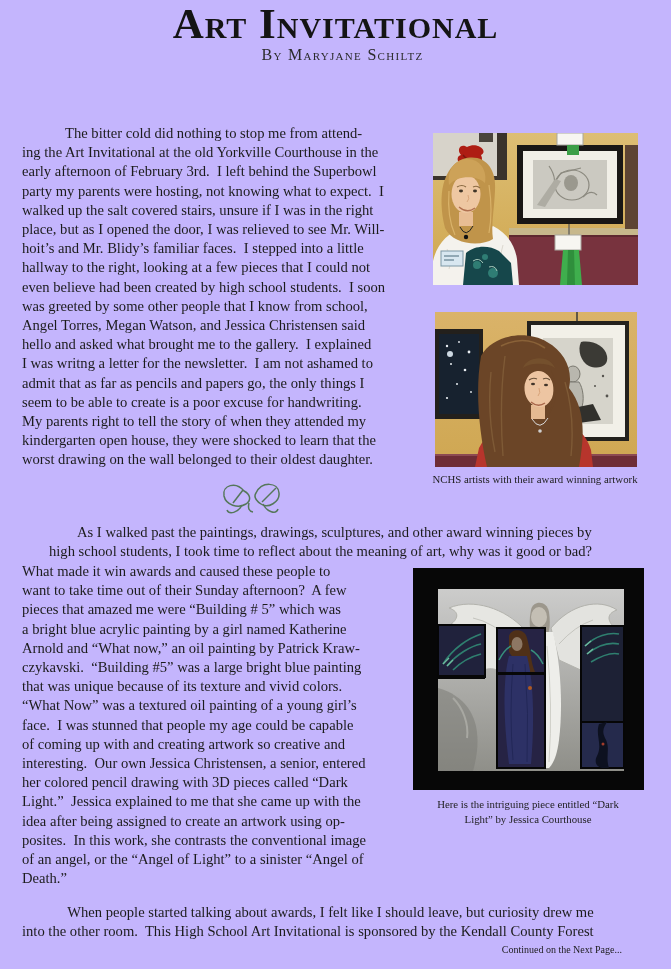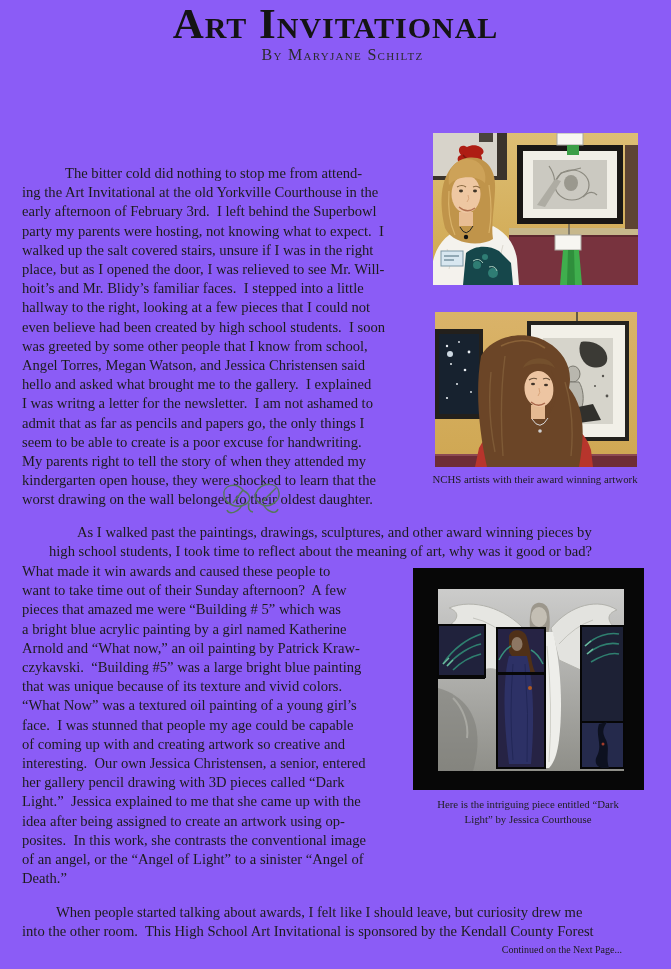--- a/index.html
+++ b/index.html
@@ -1,32 +1,32 @@
 <!DOCTYPE html>
 <html><head>
 <meta charset="utf-8">
 <style>
   html,body{margin:0;padding:0;background:#e8e8e8;}
-  .page{position:relative;width:671px;height:969px;background:#8b5cf6;overflow:hidden;
+  .page{position:relative;width:671px;height:969px;background:#c4b5fd;overflow:hidden;
         font-family:"Liberation Serif", serif;color:#1c1c1c;}
   
   .hdr{position:absolute;top:2px;left:0;width:100%;text-align:center;}
   .hdr h1{margin:0;font-weight:bold;font-size:43px;line-height:44px;font-variant:small-caps;
           letter-spacing:1px;color:#141414;}
   .byline{font-size:16px;line-height:17px;font-variant:small-caps;letter-spacing:1.3px;color:#2b2b2b;padding-left:14px;}
   
   .para{position:absolute;font-size:14.6px;line-height:19.2px;color:#1c1c1c;}
   .para .ln{white-space:pre;}
   .p1{left:22px;top:124px;}
-  .p1 .ln:first-child{padding-left:43px;margin-top:40px;}
+  .p1 .ln:first-child{padding-left:43px;}
   .p2a{left:22px;top:523px;margin-left:27px;}
   .p2a .ln:first-child{padding-left:28px;}
   .p2b{left:22px;top:562px;}
   .p3{left:22px;top:903px;}
-  .p3 .ln:first-child{padding-left:34px;}
+  .p3 .ln:first-child{padding-left:34px;text-align:right;}
   
   figure{margin:0;padding:0;position:absolute;}
   .photo1{left:433px;top:133px;width:205px;height:152px;}
   .photo2{left:435px;top:312px;width:202px;height:155px;}
   .artwork{left:413px;top:568px;width:231px;height:222px;}
   figure svg{display:block;}
   .caption{position:absolute;text-align:center;font-size:10.8px;color:#1e1e1e;}
   .cap1{left:421px;top:473px;width:228px;line-height:13px;}
   .cap2{left:405px;top:797px;width:246px;line-height:15px;}
   .flourish{position:absolute;left:216px;top:475px;width:74px;height:44px;}
@@ -236,21 +236,21 @@
       <div class="ln">want to take time out of their Sunday afternoon?  A few</div>
       <div class="ln">pieces that amazed me were “Building # 5” which was</div>
       <div class="ln">a bright blue acrylic painting by a girl named Katherine</div>
       <div class="ln">Arnold and “What now,” an oil painting by Patrick Kraw-</div>
       <div class="ln">czykavski.  “Building #5” was a large bright blue painting</div>
       <div class="ln">that was unique because of its texture and vivid colors.</div>
       <div class="ln">“What Now” was a textured oil painting of a young girl’s</div>
       <div class="ln">face.  I was stunned that people my age could be capable</div>
       <div class="ln">of coming up with and creating artwork so creative and</div>
       <div class="ln">interesting.  Our own Jessica Christensen, a senior, entered</div>
-      <div class="ln">her gallery pencil drawing with 3D pieces called “Dark</div>
+      <div class="ln">her colored pencil drawing with 3D pieces called “Dark</div>
       <div class="ln">Light.”  Jessica explained to me that she came up with the</div>
       <div class="ln">idea after being assigned to create an artwork using op-</div>
       <div class="ln">posites.  In this work, she contrasts the conventional image</div>
       <div class="ln">of an angel, or the “Angel of Light” to a sinister “Angel of</div>
       <div class="ln">Death.”</div>
     </section>
 
   <figure class="artwork">
     <svg width="231" height="222" viewBox="0 0 231 222">
       <defs>

